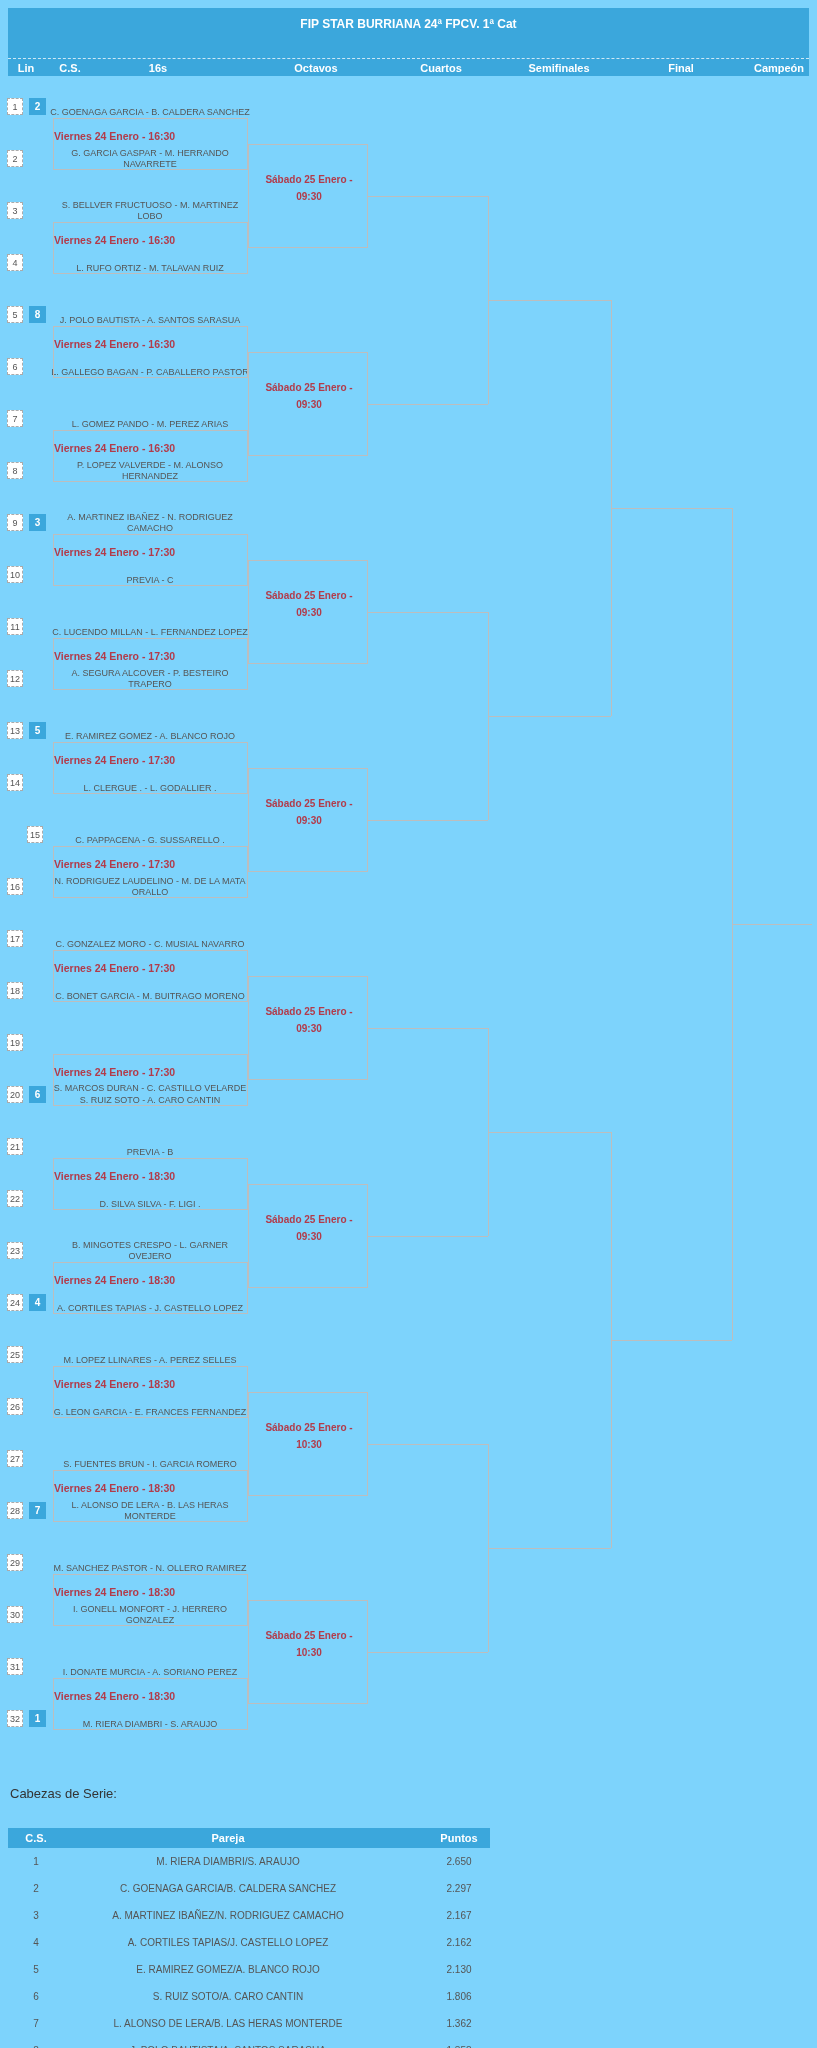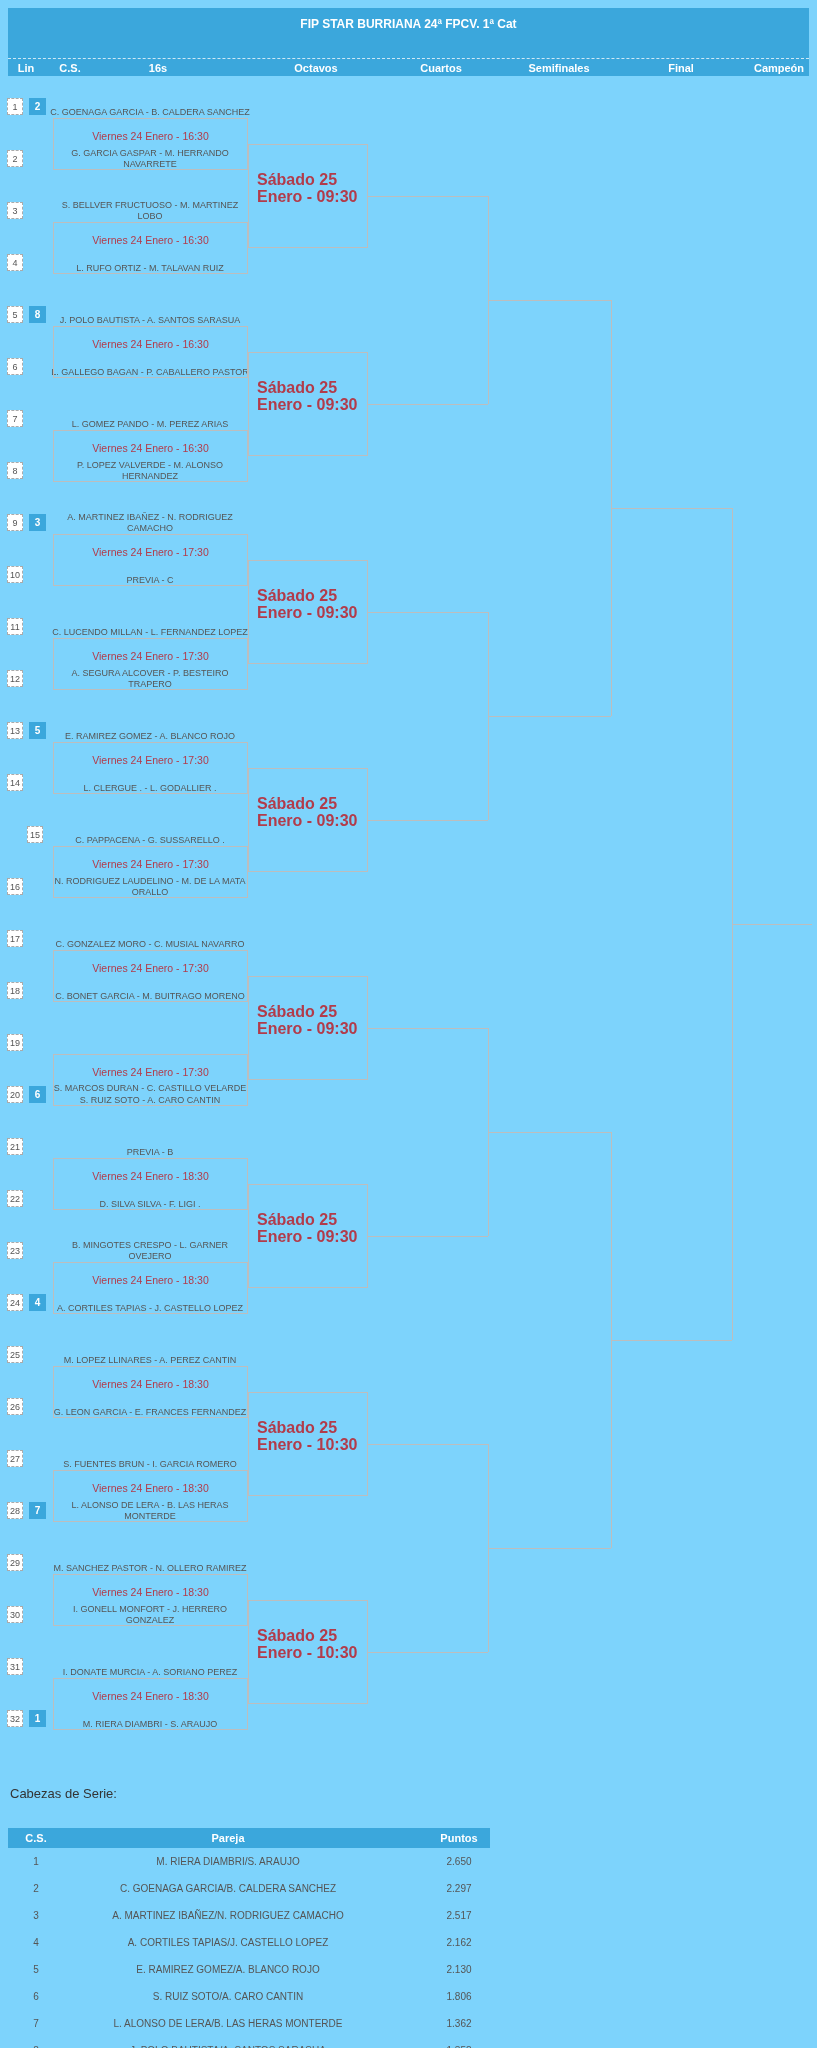--- a/index.html
+++ b/index.html
@@ -19,26 +19,26 @@
   .linbox{position:absolute;width:16px;height:17px;border:1px dashed #ababab;
           box-sizing:border-box;display:flex;align-items:center;justify-content:center;
           font-size:9px;color:#555;background:#fff;}
   .seedbadge{position:absolute;width:17px;height:17px;background:#3BA7DC;
              display:flex;align-items:center;justify-content:center;
              font-size:10px;font-weight:bold;color:#fff;}
   .team-label{position:absolute;left:50px;width:200px;text-align:center;
               font-size:9px;color:#555;line-height:11px;}
   .matchbox{position:absolute;left:53px;width:195px;height:52px;
             border:1px solid #bdbdbd;box-sizing:border-box;background:transparent;}
-  .matchtime{position:absolute;left:0;top:11px;width:100%;text-align:center;
-             color:#B23B4A;font-size:10.5px;font-weight:normal;}
+  .matchtime{position:absolute;left:0;top:11px;width:100%;text-align:left;
+             color:#B23B4A;font-size:10.5px;font-weight:bold;}
   .octbox{position:absolute;left:248px;width:120px;border:1px solid #bdbdbd;
           box-sizing:border-box;}
-  .octtime{position:absolute;left:8px;top:26px;width:104px;
-           color:#B23B4A;font-size:16px;font-weight:bold;line-height:17px;}
+  .octtime{position:absolute;left:8px;top:26px;width:104px;text-align:center;
+           color:#B23B4A;font-size:10px;font-weight:bold;line-height:17px;}
   .line-h{position:absolute;height:1px;background:#bdbdbd;}
   .line-v{position:absolute;width:1px;background:#bdbdbd;}
   
   .seeds-title{position:absolute;left:10px;top:1786px;font-size:13px;color:#333;}
   .tbl-hdr{position:absolute;left:8px;top:1828px;width:482px;height:20px;background:#3BA7DC;}
   .tbl-hdr span{position:absolute;top:4px;transform:translateX(-50%);
                 color:#fff;font-size:11px;font-weight:bold;}
   .tbl-row{position:absolute;left:8px;width:482px;height:27px;}
   .tbl-row span{position:absolute;top:8px;transform:translateX(-50%);
                 font-size:10px;color:#555;white-space:nowrap;}
@@ -112,21 +112,21 @@
       <div class="linbox" style="left: 7px; top: 1138px;">21</div>
       <div class="team-label" style="bottom: 890px;">PREVIA - B</div>
       <div class="linbox" style="left: 7px; top: 1190px;">22</div>
       <div class="team-label" style="bottom: 838px;">D. SILVA SILVA - F. LIGI .</div>
       <div class="linbox" style="left: 7px; top: 1242px;">23</div>
       <div class="team-label" style="bottom: 786px;">B. MINGOTES CRESPO - L. GARNER OVEJERO</div>
       <div class="linbox" style="left: 7px; top: 1294px;">24</div>
       <div class="seedbadge" style="left: 29px; top: 1294px;">4</div>
       <div class="team-label" style="bottom: 734px;">A. CORTILES TAPIAS - J. CASTELLO LOPEZ</div>
       <div class="linbox" style="left: 7px; top: 1346px;">25</div>
-      <div class="team-label" style="bottom: 682px;">M. LOPEZ LLINARES - A. PEREZ CANTIN</div>
+      <div class="team-label" style="bottom: 682px;">M. LOPEZ LLINARES - A. PEREZ SELLES</div>
       <div class="linbox" style="left: 7px; top: 1398px;">26</div>
       <div class="team-label" style="bottom: 630px;">G. LEON GARCIA - E. FRANCES FERNANDEZ</div>
       <div class="linbox" style="left: 7px; top: 1450px;">27</div>
       <div class="team-label" style="bottom: 578px;">S. FUENTES BRUN - I. GARCIA ROMERO</div>
       <div class="linbox" style="left: 7px; top: 1502px;">28</div>
       <div class="seedbadge" style="left: 29px; top: 1502px;">7</div>
       <div class="team-label" style="bottom: 526px;">L. ALONSO DE LERA - B. LAS HERAS MONTERDE</div>
       <div class="linbox" style="left: 7px; top: 1554px;">29</div>
       <div class="team-label" style="bottom: 474px;">M. SANCHEZ PASTOR - N. OLLERO RAMIREZ</div>
       <div class="linbox" style="left: 7px; top: 1606px;">30</div>
@@ -247,21 +247,21 @@
         <span style="left: 451px;">2.650</span>
       </div>
       <div class="tbl-row" style="top: 1875px;">
         <span style="left: 28px;">2</span>
         <span style="left: 220px;">C. GOENAGA GARCIA/B. CALDERA SANCHEZ</span>
         <span style="left: 451px;">2.297</span>
       </div>
       <div class="tbl-row" style="top: 1902px;">
         <span style="left: 28px;">3</span>
         <span style="left: 220px;">A. MARTINEZ IBAÑEZ/N. RODRIGUEZ CAMACHO</span>
-        <span style="left: 451px;">2.517</span>
+        <span style="left: 451px;">2.167</span>
       </div>
       <div class="tbl-row" style="top: 1929px;">
         <span style="left: 28px;">4</span>
         <span style="left: 220px;">A. CORTILES TAPIAS/J. CASTELLO LOPEZ</span>
         <span style="left: 451px;">2.162</span>
       </div>
       <div class="tbl-row" style="top: 1956px;">
         <span style="left: 28px;">5</span>
         <span style="left: 220px;">E. RAMIREZ GOMEZ/A. BLANCO ROJO</span>
         <span style="left: 451px;">2.130</span>

